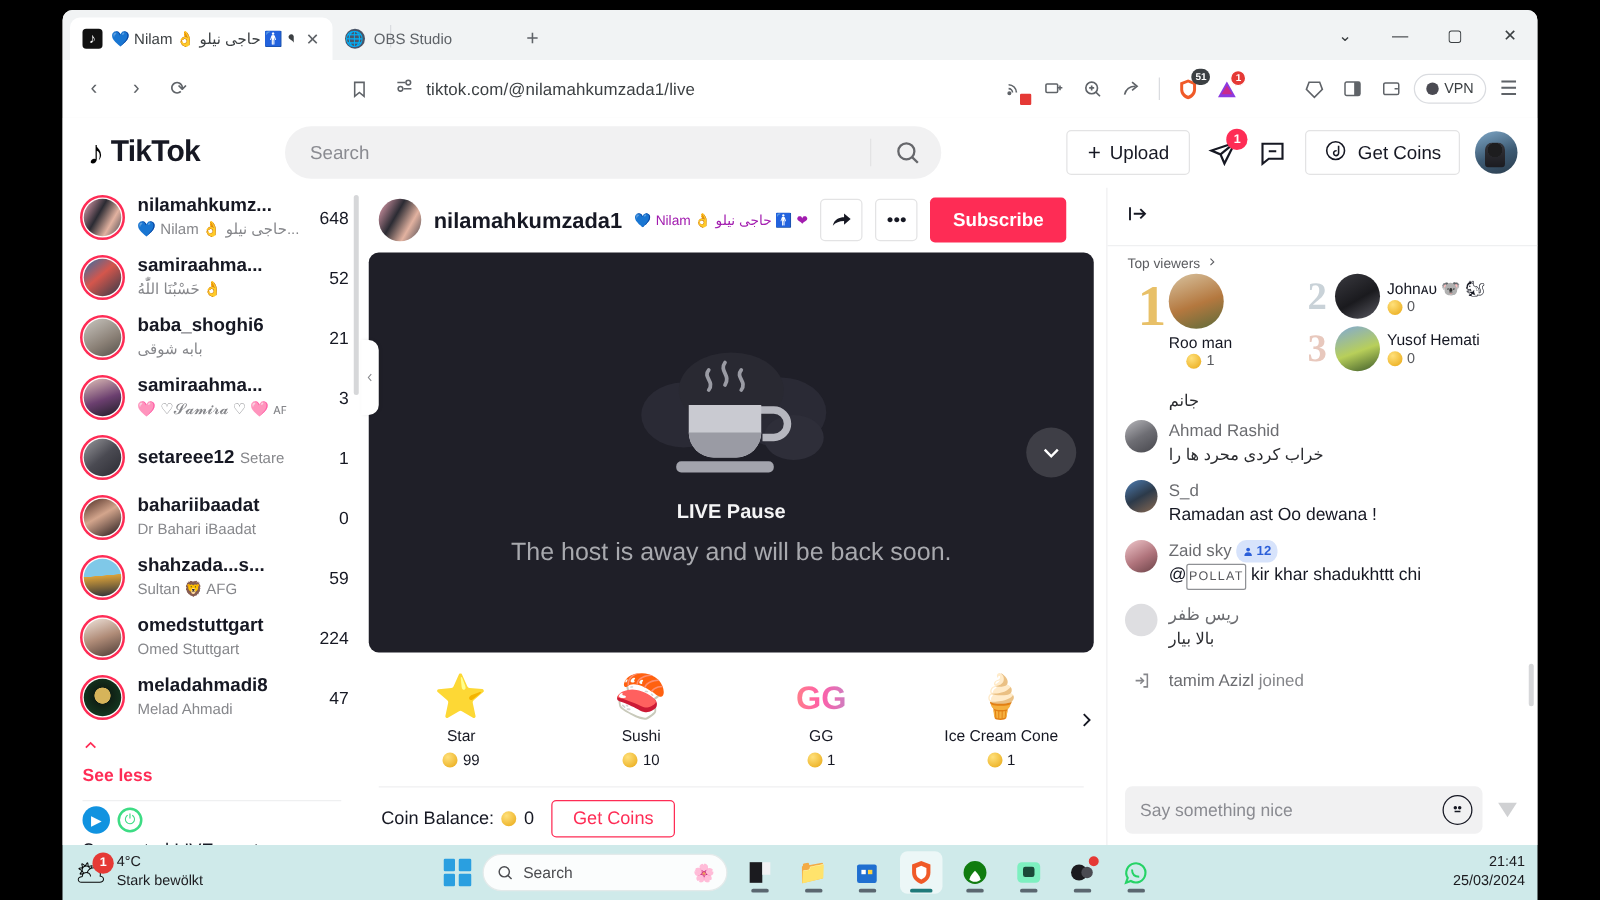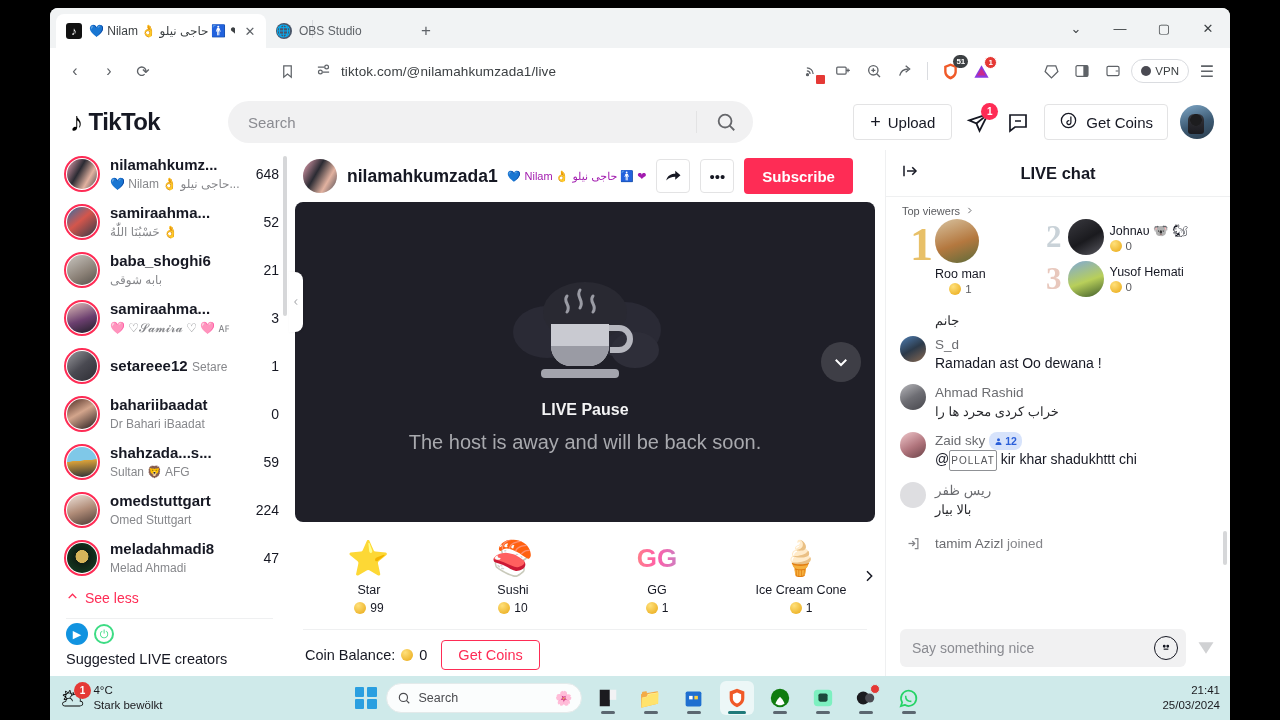--- a/index.html
+++ b/index.html
@@ -171,21 +171,21 @@
     font-size: 15px; font-weight: bold; color: #161823;
     white-space: nowrap; overflow: hidden; text-overflow: ellipsis; line-height: 18px;
   }
   .c-sub {
     font-size: 12px; color: #86878b; white-space: nowrap; overflow: hidden;
     text-overflow: ellipsis; line-height: 16px;
   }
   .c-count { font-size: 14px; color: #161823; padding-left: 4px; }
   .seeless {
     display: flex; align-items: flex-start; gap: 6px; padding: 8px 0 8px 16px;
-    color: #fe2c55; font-size: 14px; font-weight: normal;
+    color: #fe2c55; font-size: 14px; font-weight: bold; flex-direction: column;
   }
   .sidebar-divider { height: 1px; background: #eff0f1; margin: 4px 16px; }
   .suggest-title { font-size: 14.5px; color: #161823; padding: 6px 0 0 16px; }
   .mini-icons { display: flex; align-items: center; gap: 6px; padding-left: 16px; }
   .mini-blue {
     width: 22px; height: 22px; border-radius: 50%;
     background: #1193e0; display: flex; align-items: center; justify-content: center;
     color: #fff; font-size: 11px;
   }
   .mini-green {
@@ -768,21 +768,20 @@
 
         <div class="chat">
           <div class="chat-head">
             <span class="collapse">
               <svg width="20" height="18" viewBox="0 0 24 24" fill="none" stroke="#161823" stroke-width="2">
                   <line x1="4" y1="5" x2="4" y2="19"></line>
                   <path d="M8 12h12"></path>
                   <path d="M15 7l5 5-5 5"></path>
                 </svg>
             </span>
-            <span class="ctitle">LIVE chat</span>
           </div>
 
           <div class="topviewers">
             <div class="tv-label">
               <span>Top viewers</span>
               <span>
                 <svg width="9" height="9" viewBox="0 0 24 24" fill="none" stroke="#5b5c60" stroke-width="2.4">
                     <path d="M9 5l7 7-7 7"></path>
                   </svg>
               </span>
@@ -828,32 +827,32 @@
 
           <div class="messages">
             <div class="msg" style="margin-bottom:6px;">
               <div style="width:26px;flex:0 0 26px;"></div>
               <div class="msg-body">
                 <div class="msg-text rtl" style="text-align:left;direction:rtl;">جانم</div>
               </div>
             </div>
 
             <div class="msg">
+              <span class="msg-av" style="background:linear-gradient(150deg,#b8b8bc,#6e6e74 50%,#46464c)"></span>
+              <div class="msg-body">
+                <div class="msg-name">Ahmad Rashid</div>
+                <div class="msg-text rtl" style="text-align:left;">خراب کردی محرد ها را</div>
+              </div>
+            </div>
+
+            <div class="msg">
               <span class="msg-av" style="background:linear-gradient(150deg,#4f7fb5,#2c3a4a 50%,#8a6a52)"></span>
               <div class="msg-body">
                 <div class="msg-name">S_d</div>
                 <div class="msg-text">Ramadan ast Oo dewana !</div>
-              </div>
-            </div>
-
-            <div class="msg">
-              <span class="msg-av" style="background:linear-gradient(150deg,#b8b8bc,#6e6e74 50%,#46464c)"></span>
-              <div class="msg-body">
-                <div class="msg-name">Ahmad Rashid</div>
-                <div class="msg-text rtl" style="text-align:left;">خراب کردی محرد ها را</div>
               </div>
             </div>
 
             <div class="msg">
               <span class="msg-av" style="background:linear-gradient(150deg,#f0c8cc,#b0747c 55%,#6a4247)"></span>
               <div class="msg-body">
                 <div class="msg-name">
                   <span>Zaid sky</span><span class="badge-lvl">
                       <svg width="9" height="9" viewBox="0 0 24 24" fill="#2b5fd9">
                         <circle cx="12" cy="7" r="4"></circle>

